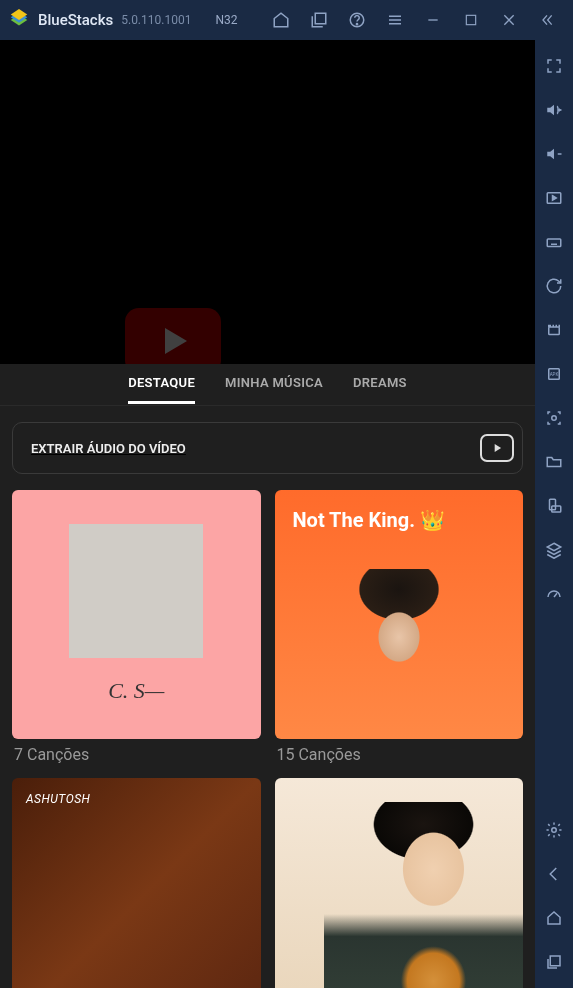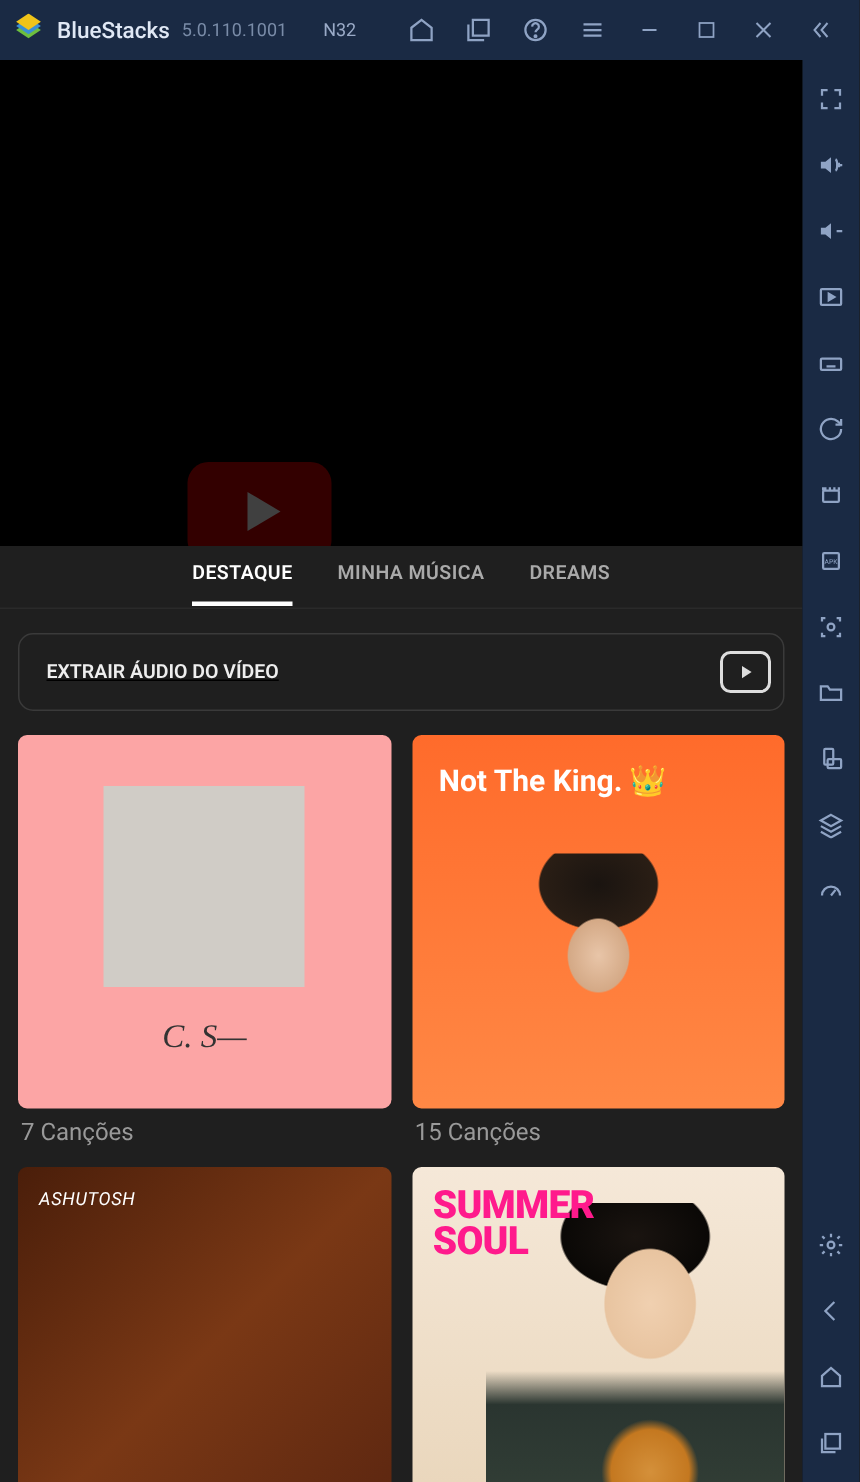--- a/index.html
+++ b/index.html
@@ -368,21 +368,20 @@
         <div class="album-card">
           <div class="album-art art3">
             <div class="art3-top">ASHUTOSH</div>
             <div class="art3-bottom">INDIAN DREAMS</div>
           </div>
         </div>
 
         <div class="album-card">
           <div class="album-art art4">
             <div class="art4-person"></div>
-            <div class="art4-title">SUMMER<br>SOUL</div>
           </div>
         </div>
 
       </div>
     </div>
   </div>
 
   <div class="side-rail">
     <div class="rail-btn">
         <svg width="18" height="18" viewBox="0 0 24 24" fill="none" stroke="currentColor" stroke-width="2">

